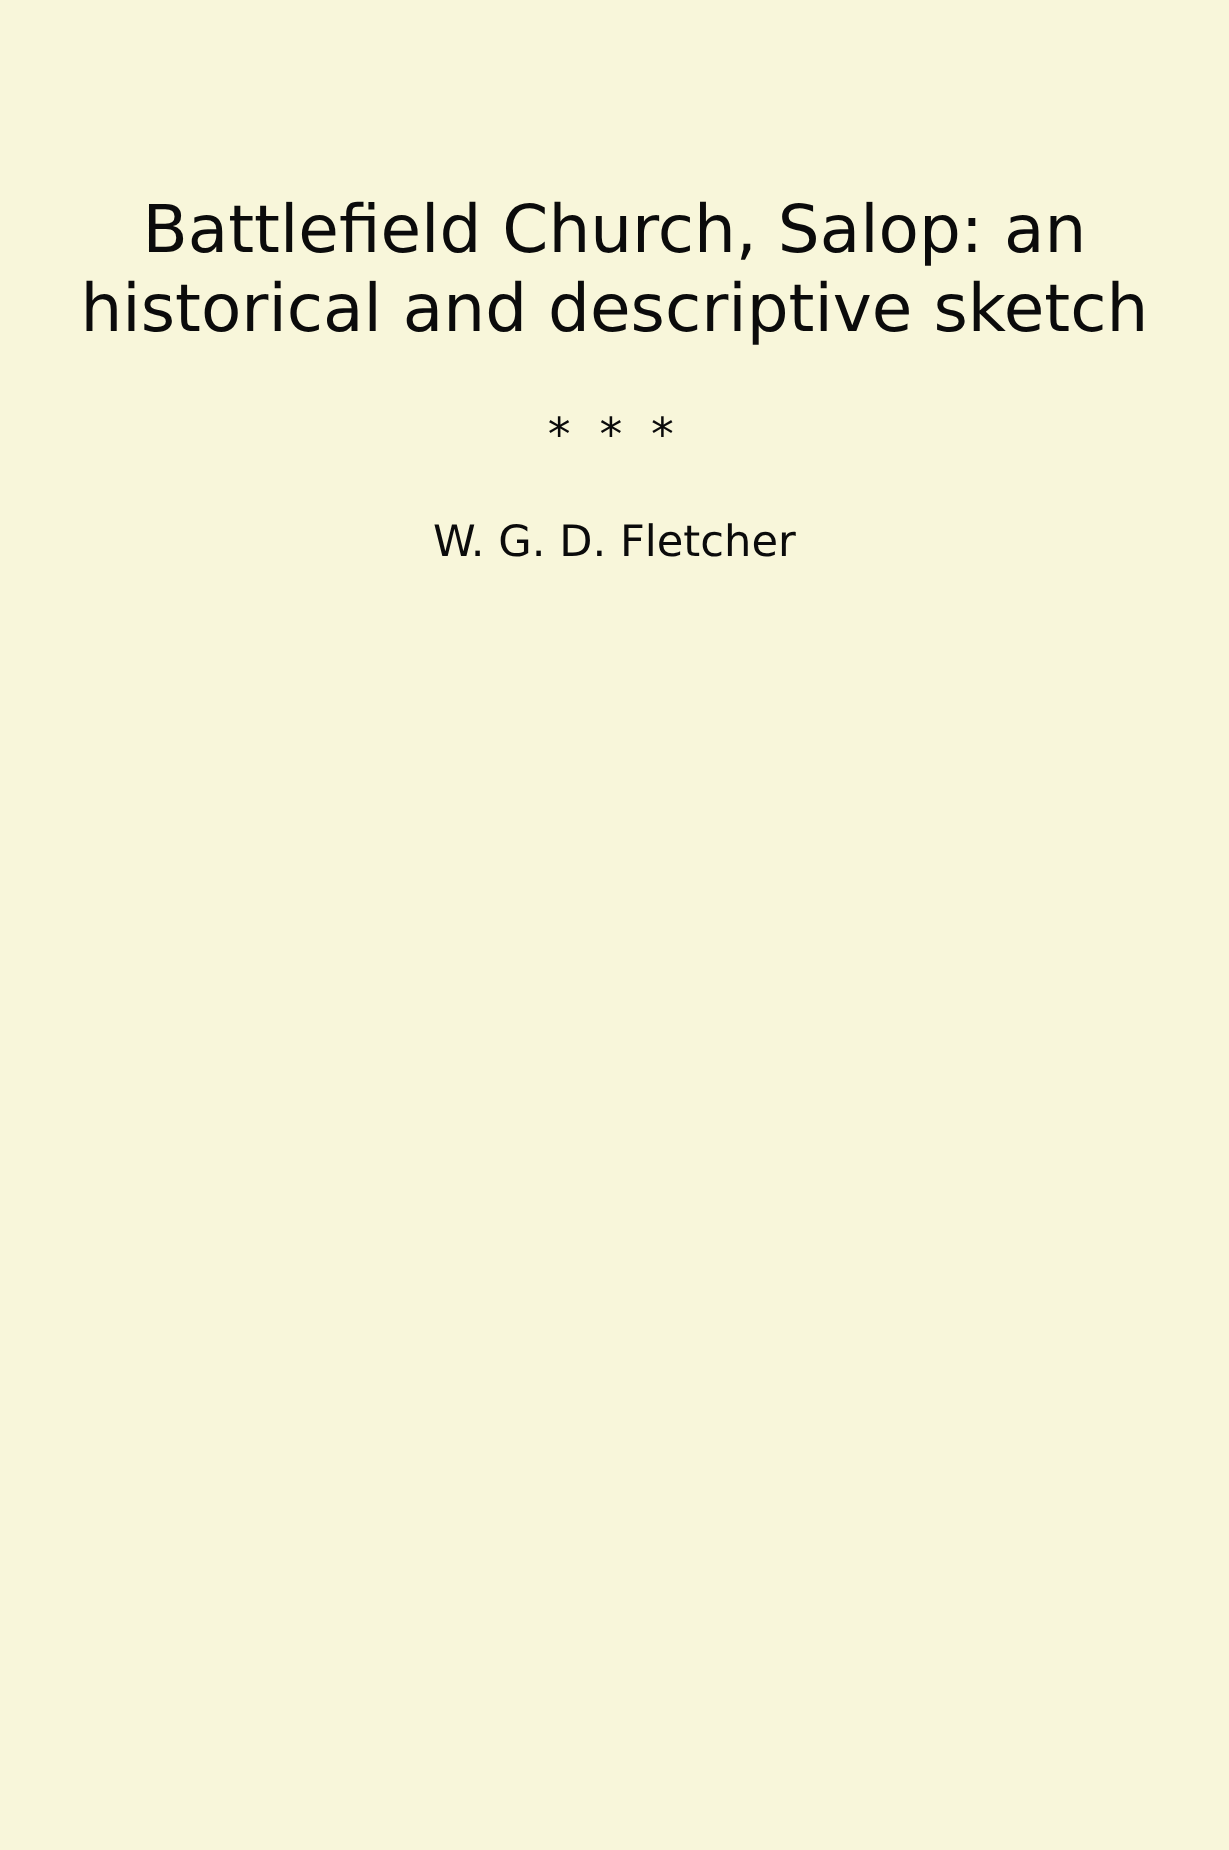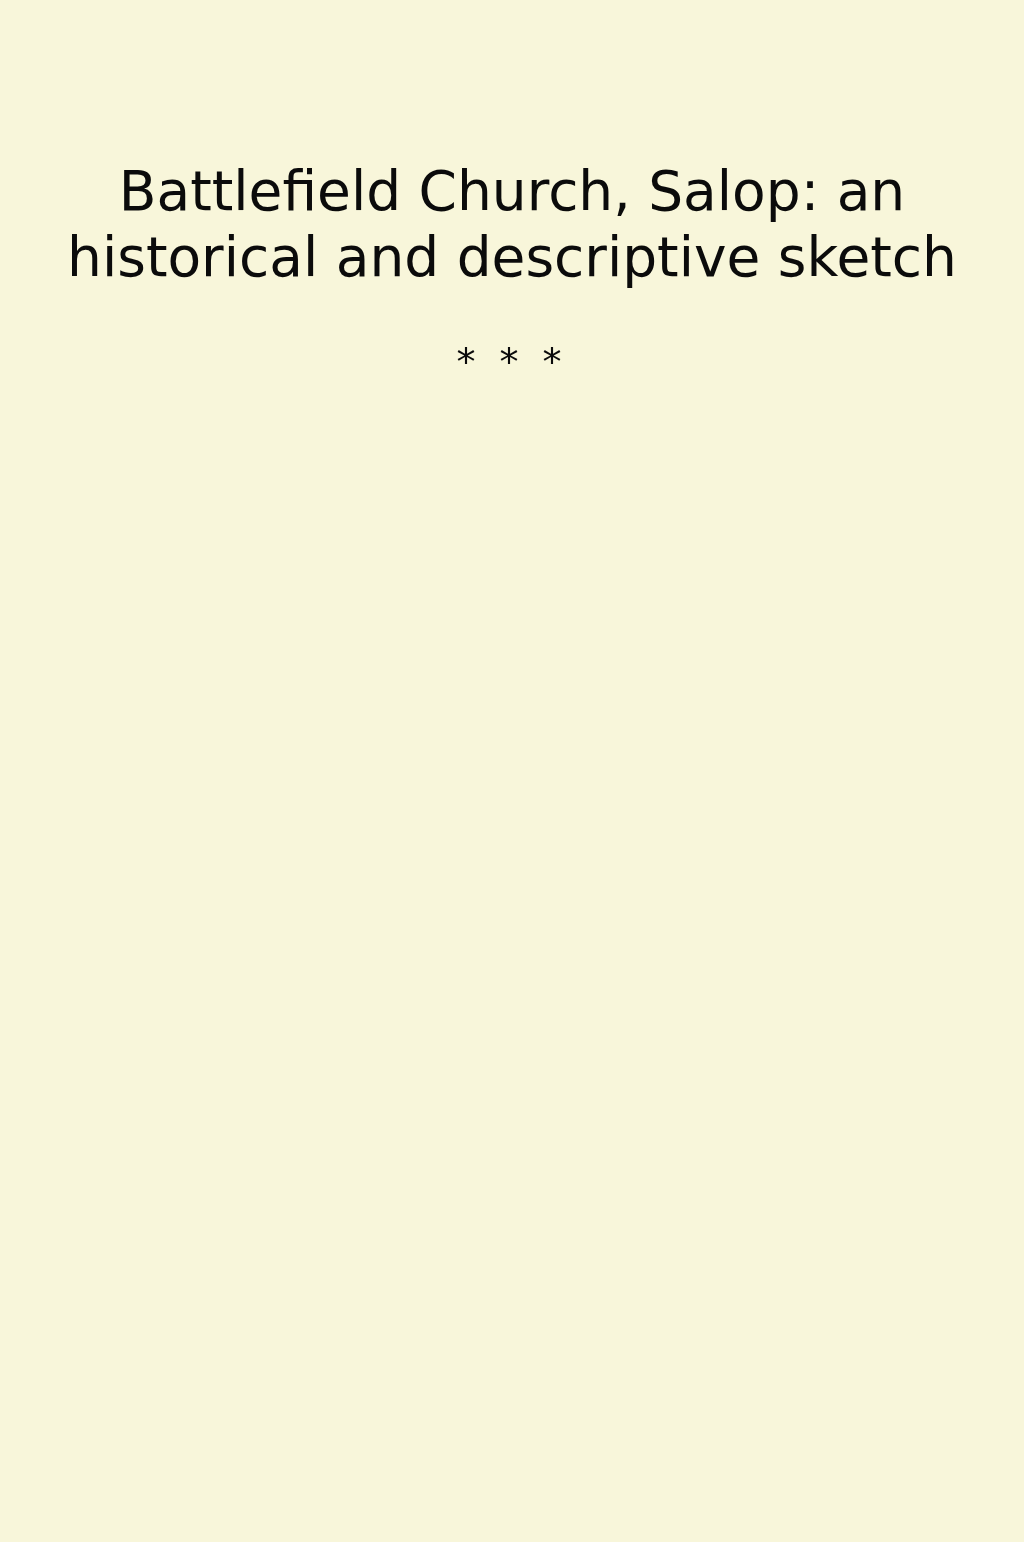--- a/index.html
+++ b/index.html
@@ -52,15 +52,16 @@
     height: 900px;
   }
 </style>
 </head>
 <body>
 
 <div class="page">
   <div class="title-block">
     <h1 class="book-title">Battlefield Church, Salop: an historical and descriptive sketch</h1>
     <div class="separator">* * *</div>
+    <div class="author">W. G. D. Fletcher</div>
   </div>
   <div class="body-space"></div>
 </div>
 
 </body></html>

